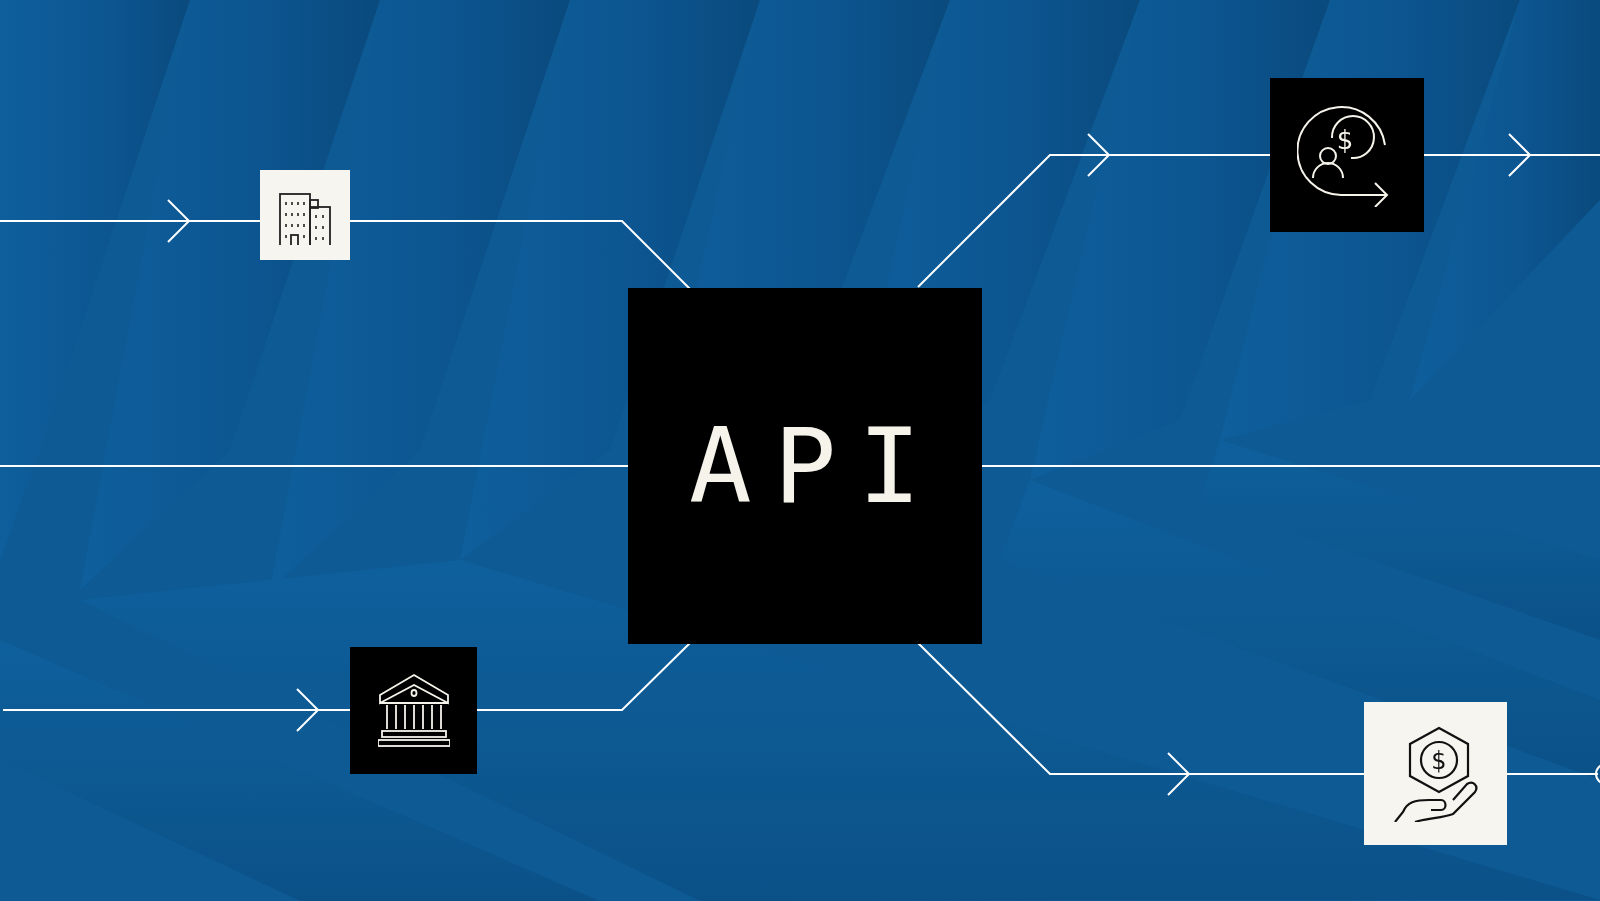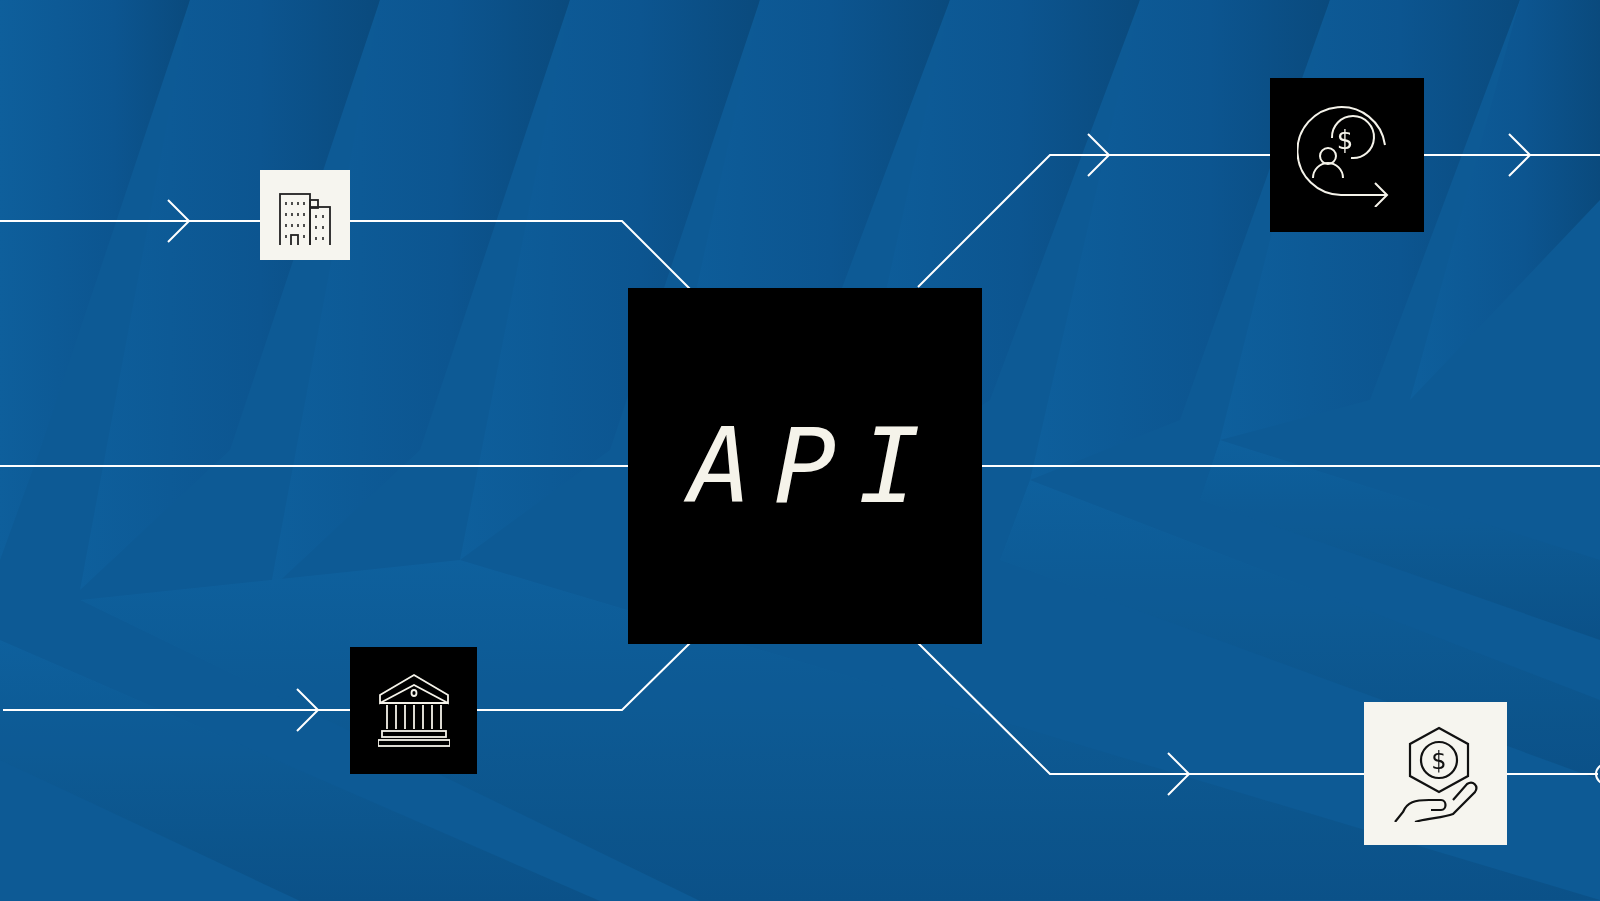--- a/index.html
+++ b/index.html
@@ -115,21 +115,21 @@
       <line x1="27" y1="32" x2="27" y2="56"></line>
     <line x1="36" y1="32" x2="36" y2="56"></line>
       <line x1="45" y1="32" x2="45" y2="56"></line>
       <line x1="54" y1="32" x2="54" y2="56"></line>
       <line x1="63" y1="32" x2="63" y2="56"></line>
     <rect x="4" y="58" width="64" height="6"></rect>
     <rect x="0" y="67" width="72" height="6"></rect>
   </svg>
 </div>
 
-<div class="node dark" style="left:628px;top:288px;width:354px;height:356px;font-style:italic;">
+<div class="node dark" style="left:628px;top:288px;width:354px;height:356px;">
   <span class="api-label">API</span>
 </div>
 
 <div class="node dark" style="left:1270px;top:78px;width:154px;height:154px;">
   <svg width="100" height="104" viewBox="0 0 100 104" fill="none" stroke="#f5f3ea" stroke-width="2">
     <path d="M88,42 A44,44 0 1 0 44,92 L90,92"></path>
     <polyline points="78,80 90,92 78,104"></polyline>
     <path d="M35,35 A21,21 0 1 1 54,55"></path>
     <text x="48" y="46" fill="#f5f3ea" stroke="none" font-size="26" font-family="DejaVu Sans, sans-serif" text-anchor="middle">$</text>
     <circle cx="31" cy="53" r="8"></circle>

